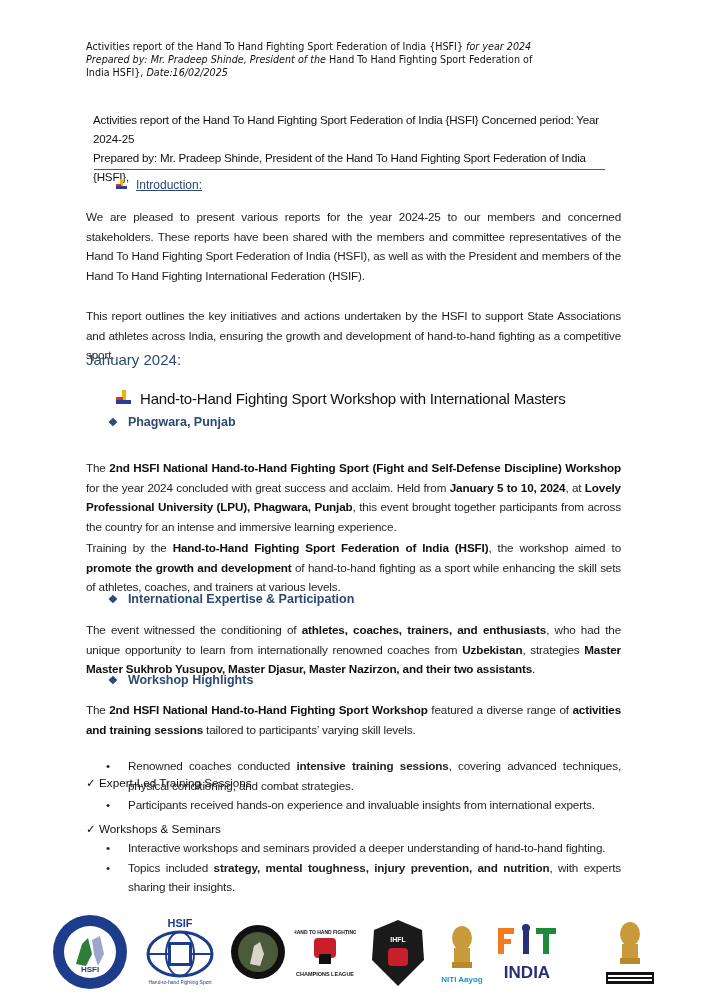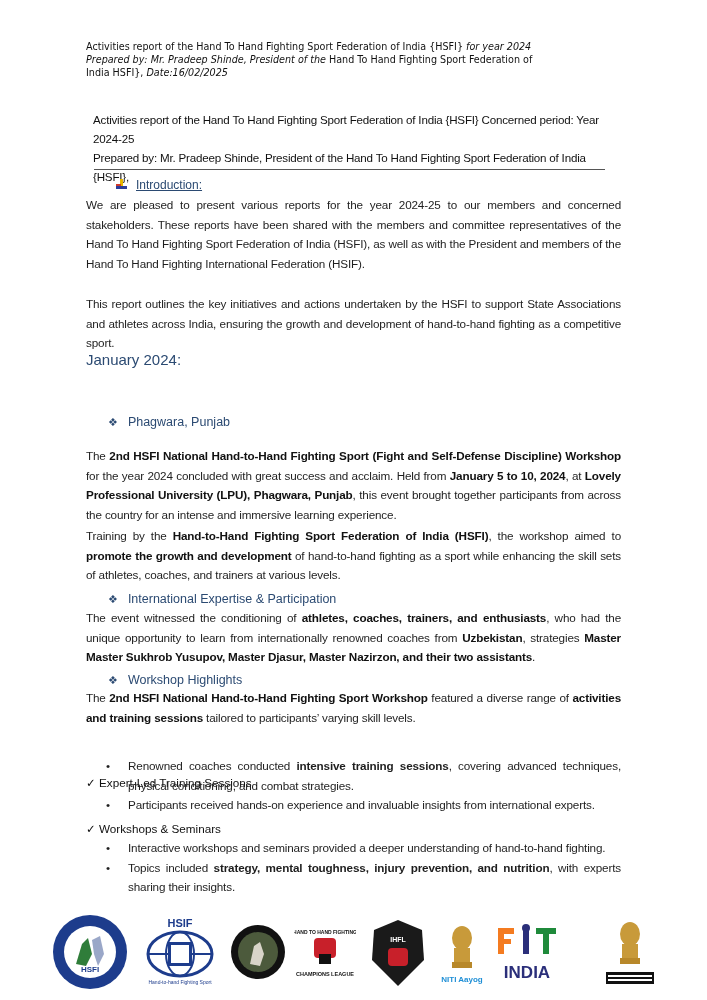--- a/index.html
+++ b/index.html
@@ -2,37 +2,37 @@
 <html><head>
 <meta charset="utf-8">
 <style>
   html, body { margin:0; padding:0; background:#ffffff; }
   body { width:707px; height:1000px; position:relative; overflow:hidden; color:#1a1a1a; }
   .page { position:absolute; left:0; top:0; width:616px; height:1000px; }
   .hdr { position:absolute; left:86px; top:40px; width:480px; font-family:"DejaVu Sans", sans-serif; font-size:9.6px; line-height:13px; color:#111; }
   .hdr i { font-style:italic; }
   .title-block { position:absolute; left:93px; top:110px; width:530px; font-family:"Liberation Sans", sans-serif; font-size:11.6px; line-height:19px; color:#111; letter-spacing:-0.2px; }
   .rule { position:absolute; left:94px; top:169px; width:511px; height:1px; background:#555; }
-  .body { font-family:"Liberation Sans", sans-serif; font-size:11.7px; line-height:19.5px; color:#1e1e1e; letter-spacing:-0.15px; }
+  .body { font-family:"Liberation Sans", sans-serif; font-size:11.7px; line-height:19.5px; color:#1e1e1e; letter-spacing:-0.15px;margin-top:12px; }
   .para { position:absolute; left:86px; width:535px; text-align:justify; }
   .para b { font-weight:bold; color:#111; }
   .heading-blue { position:absolute; color:#2b4a72; font-family:"Liberation Sans", sans-serif; font-size:12px; }
   .intro-head { left:116px; top:178px;text-decoration:underline; }
   .arrow-icon { display:inline-block; position:relative; width:11px; height:11px; vertical-align:-1px; margin-right:9px; }
   .arrow-icon .v { position:absolute; left:4px; top:0; width:3px; height:8px; background:#e8b700; }
   .arrow-icon .h1 { position:absolute; left:0; top:7px; width:11px; height:3px; background:#2b3c9b; }
   .arrow-icon .h2 { position:absolute; left:0; top:5px; width:5px; height:3px; background:#d03a2a; }
   .arrow-icon.big { width:15px; height:15px; }
   .arrow-icon.big .v { left:6px; width:4px; height:11px; }
   .arrow-icon.big .h1 { top:10px; width:15px; height:4px; }
   .arrow-icon.big .h2 { top:7px; width:7px; height:4px; }
   .month { left:86px; top:351px; font-size:15px; }
   .ws-title { position:absolute; left:116px; top:390px; font-family:"Liberation Sans", sans-serif; font-size:15px; color:#111; letter-spacing:-0.2px; }
   .diamond { display:inline-block; color:#2b4a72; font-size:11px; margin-right:10px; }
-  .sub-blue { position:absolute; color:#2b4a72; font-family:"Liberation Sans", sans-serif; font-size:12.5px; }
+  .sub-blue { position:absolute; color:#2b4a72; font-family:"Liberation Sans", sans-serif; font-size:12.5px;font-weight:bold; }
   .check-head { position:absolute; left:86px; font-family:"Liberation Sans", sans-serif; font-size:11.7px; color:#111; }
   .bullets { position:absolute; left:106px; width:515px; margin:0; padding:0; list-style:none; }
   .bullets li { position:relative; padding-left:22px; text-align:justify; }
   .bullets li .dot { position:absolute; left:0; top:0; }
   .logos { position:absolute; left:40px; top:910px; width:630px; height:85px; }
   .logo { position:absolute; }
 </style>
 </head>
 <body>
 
@@ -51,20 +51,23 @@
   <div class="rule"></div>
 
   <div class="heading-blue intro-head">
     <span class="arrow-icon"><span class="v"></span><span class="h2"></span><span class="h1"></span></span><span>Introduction:</span>
   </div>
   <div class="para body" style="top:195px;">We are pleased to present various reports for the year 2024-25 to our members and concerned stakeholders. These reports have been shared with the members and committee representatives of the Hand To Hand Fighting Sport Federation of India (HSFI), as well as with the President and members of the Hand To Hand Fighting International Federation (HSIF).</div>
   <div class="para body" style="top:294px;">This report outlines the key initiatives and actions undertaken by the HSFI to support State Associations and athletes across India, ensuring the growth and development of hand-to-hand fighting as a competitive sport.</div>
 
   <div class="heading-blue month">January 2024:</div>
 
+  <div class="ws-title">
+    <span class="arrow-icon big"><span class="v"></span><span class="h2"></span><span class="h1"></span></span><span>Hand-to-Hand Fighting Sport Workshop with International Masters</span>
+  </div>
   <div class="sub-blue" style="left:108px; top:415px;">
     <span class="diamond">❖</span><span>Phagwara, Punjab</span>
   </div>
 
   <div class="para body" style="top:446px;">
     <span>The </span><b>2nd HSFI National Hand-to-Hand Fighting Sport (Fight and Self-Defense Discipline) Workshop</b><span> for the year 2024 concluded with great success and acclaim. Held from </span><b>January 5 to 10, 2024</b><span>, at </span><b>Lovely Professional University (LPU), Phagwara, Punjab</b><span>, this event brought together participants from across the country for an intense and immersive learning experience.</span>
   </div>
 
   <div class="para body" style="top:526px;">
     <span>Training by the </span><b>Hand-to-Hand Fighting Sport Federation of India (HSFI)</b><span>, the workshop aimed to </span><b>promote the growth and development</b><span> of hand-to-hand fighting as a sport while enhancing the skill sets of athletes, coaches, and trainers at various levels.</span>

